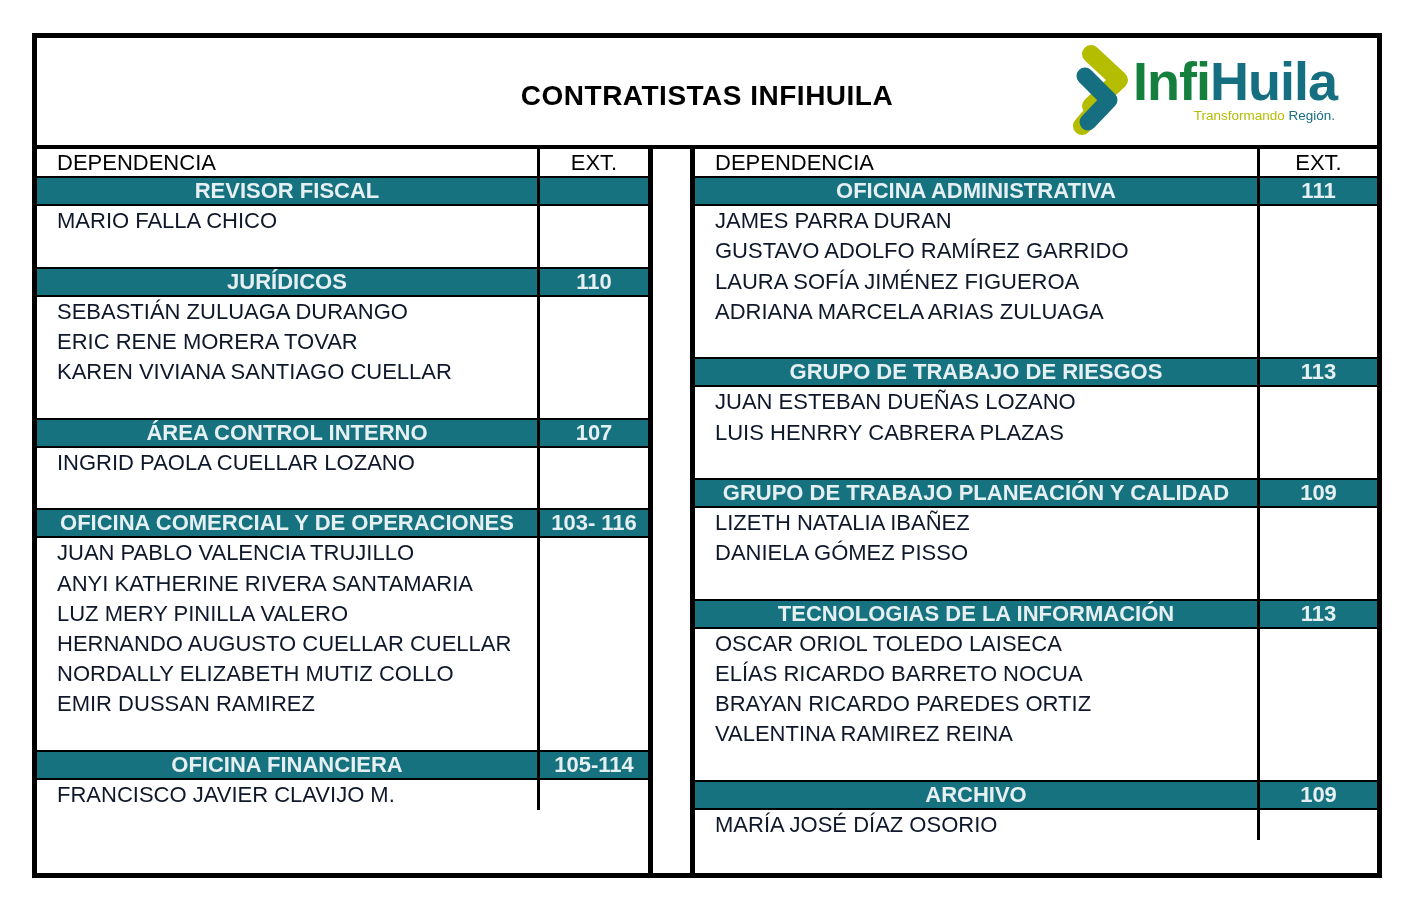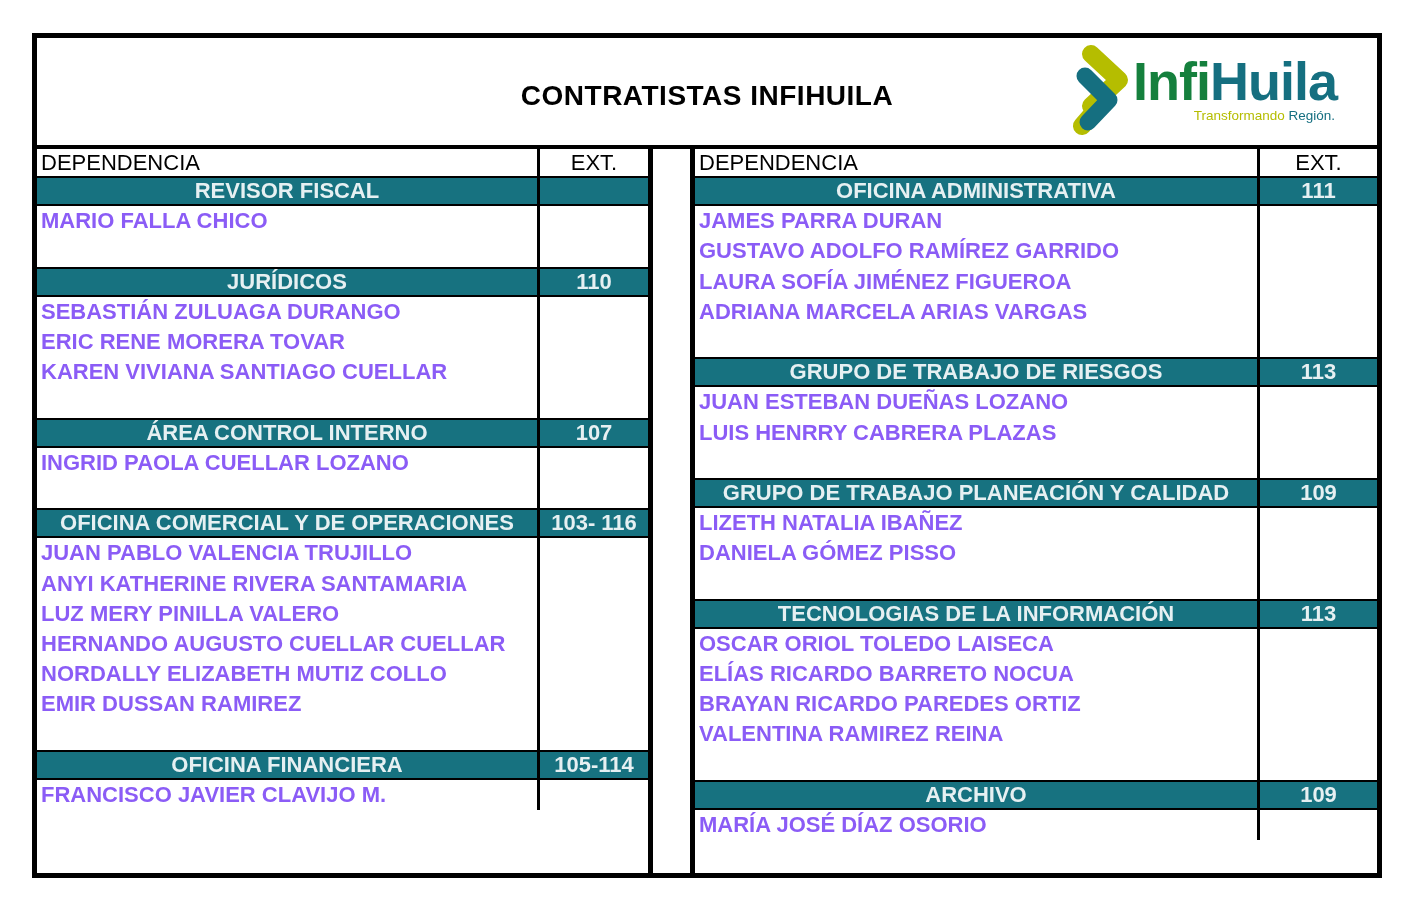--- a/index.html
+++ b/index.html
@@ -30,34 +30,34 @@
     border-top:4px solid #000; display:flex; align-items:stretch;
   }
   .dir-table { position:relative; overflow:hidden; }
   #left-table  { width:616px; border-right:5px solid #000; }
   #table-gap   { width:37px; }
   #right-table { flex:1; border-left:5px solid #000; }
 
   .hdr-row { height:27px; display:flex; align-items:center; font-size:22px; }
   .row { height:30.2px; display:flex; align-items:center; font-size:22px; }
 
-  .cell-name { flex:1; padding-left:4px; white-space:nowrap; overflow:hidden; }
+  .cell-name { flex:1; padding-left:20px; white-space:nowrap; overflow:hidden; }
   .cell-ext  { border-left:3px solid #000; text-align:right; align-self:stretch;
                display:flex; align-items:center; justify-content:center; }
   #left-table  .cell-ext { width:111px; }
   #right-table .cell-ext { width:120px; }
 
   .row.band {
     background:var(--band, #177280);
     border-top:2px solid #000; border-bottom:2px solid #000;
     color:#e6f0f2; font-weight:bold;
   }
   .row.band .cell-name { text-align:center; padding-left:0; }
   .row.band .cell-ext  { font-weight:bold; }
-  .row.name .cell-name { color:#8b5cf6;font-weight:bold; }
+  .row.name .cell-name { color:#0f172a; }
 </style>
 </head>
 <body>
 
 <div id="frame">
 
   <div id="page-title">CONTRATISTAS INFIHUILA</div>
 
   <div id="logo">
     <svg id="logo-mark" width="62" height="94" viewBox="0 0 62 94">
@@ -186,21 +186,21 @@
           </div>
           <div class="row name">
             <div class="cell-name">GUSTAVO ADOLFO RAMÍREZ GARRIDO</div>
             <div class="cell-ext"></div>
           </div>
           <div class="row name">
             <div class="cell-name">LAURA SOFÍA JIMÉNEZ FIGUEROA</div>
             <div class="cell-ext"></div>
           </div>
           <div class="row name">
-            <div class="cell-name">ADRIANA MARCELA ARIAS VARGAS</div>
+            <div class="cell-name">ADRIANA MARCELA ARIAS ZULUAGA</div>
             <div class="cell-ext"></div>
           </div>
           <div class="row blank">
             <div class="cell-name"></div>
             <div class="cell-ext"></div>
           </div>
           <div class="row band">
             <div class="cell-name">GRUPO DE TRABAJO DE RIESGOS</div>
             <div class="cell-ext">113</div>
           </div>

